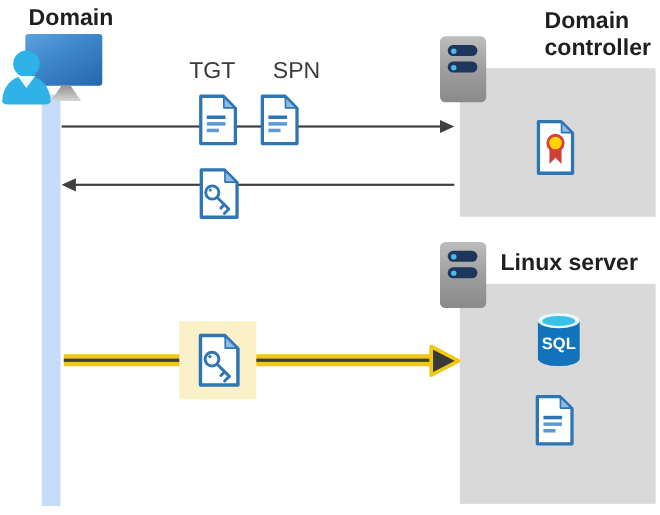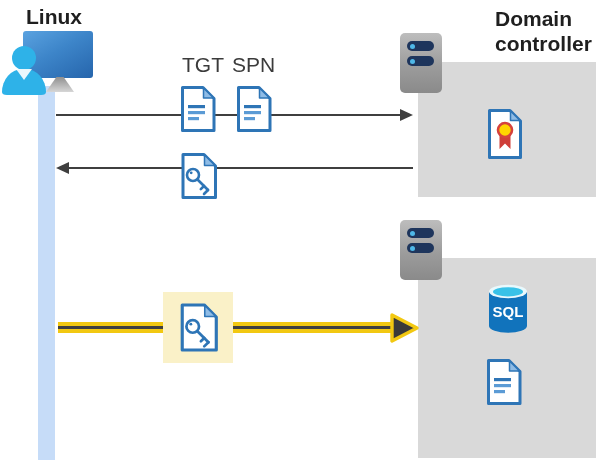--- a/index.html
+++ b/index.html
@@ -58,29 +58,29 @@
   .icon-top{z-index:4;}
 </style>
 </head>
 <body>
 
 <div id="stage">
 
   <div class="abs zone" style="left:418px;top:62px;width:178px;height:135px;"></div>
   <div class="abs zone" style="left:418px;top:258px;width:178px;height:200px;"></div>
 
-  <div class="abs title" style="left:26px;top:4px;">Linux</div>
+  <div class="abs title" style="left:26px;top:4px;">Domain</div>
   <div class="abs client-bar"></div>
   <div class="abs monitor"></div>
   <div class="abs stand"></div>
   <div class="abs person-head"></div>
   <div class="abs person-body"></div>
 
-  <div class="abs small-label" style="left:182px;top:53px;width:40px;text-align:center;">TGT</div>
-  <div class="abs small-label" style="left:232px;top:53px;width:40px;text-align:left;">SPN</div>
+  <div class="abs small-label" style="left:172px;top:53px;width:40px;text-align:center;">TGT</div>
+  <div class="abs small-label" style="left:248px;top:53px;width:40px;text-align:left;">SPN</div>
 
   <div class="abs hline" style="left:56px;top:114px;width:346px;"></div>
   <div class="abs head-right" style="left:400px;top:109px;"></div>
 
   <div class="abs head-left" style="left:56px;top:162px;"></div>
   <div class="abs hline" style="left:68px;top:167px;width:345px;"></div>
 
   <svg class="abs icon" style="left:178px;top:85px;" width="40" height="48" viewBox="0 0 40 48">
     <path d="M4.5 2.5 H25 L36 13.5 V45.5 H4.5 Z" fill="#fff" stroke="#2E75B6" stroke-width="3" stroke-linejoin="round"></path>
     <path d="M25.5 3 V13 H35.5 Z" fill="#8FBCE6" stroke="#2E75B6" stroke-width="1.5" stroke-linejoin="round"></path>
@@ -138,20 +138,21 @@
     <path d="M26.5 3 V13.5 H37 Z" fill="#8FBCE6" stroke="#2E75B6" stroke-width="1.5" stroke-linejoin="round"></path>
     <g stroke="#2E75B6" stroke-width="2.6" fill="none" stroke-linecap="round">
       <circle cx="15" cy="23" r="6"></circle>
       <path d="M19.5 27.5 L30 38"></path>
       <path d="M30 38 l-4 4"></path>
       <path d="M26 34 l-3.2 3.2"></path>
     </g>
     <circle cx="13.2" cy="20.8" r="1.4" fill="#2E75B6"></circle>
   </svg>
 
+  <div class="abs title" style="left:455px;top:226px;">Linux server</div>
   <div class="abs server" style="left:400px;top:220px;">
     <div class="pill p1">
         <div class="dot"></div>
       </div>
     <div class="pill p2">
         <div class="dot"></div>
       </div>
   </div>
 
   <svg class="abs icon" style="left:487px;top:283px;" width="42" height="52" viewBox="0 0 42 52">

